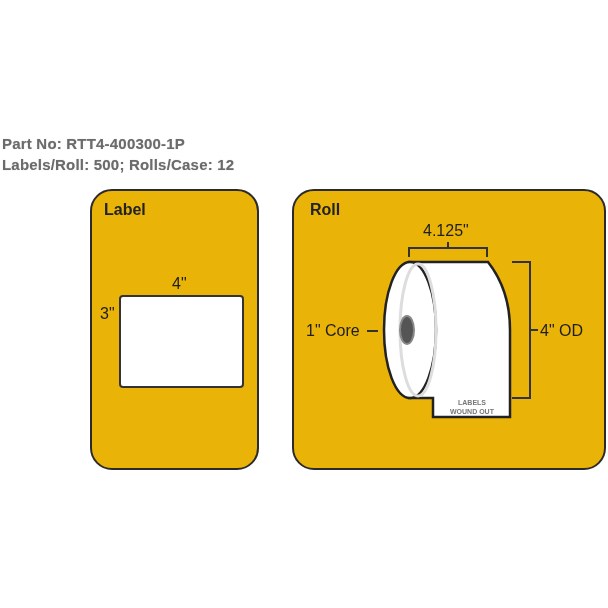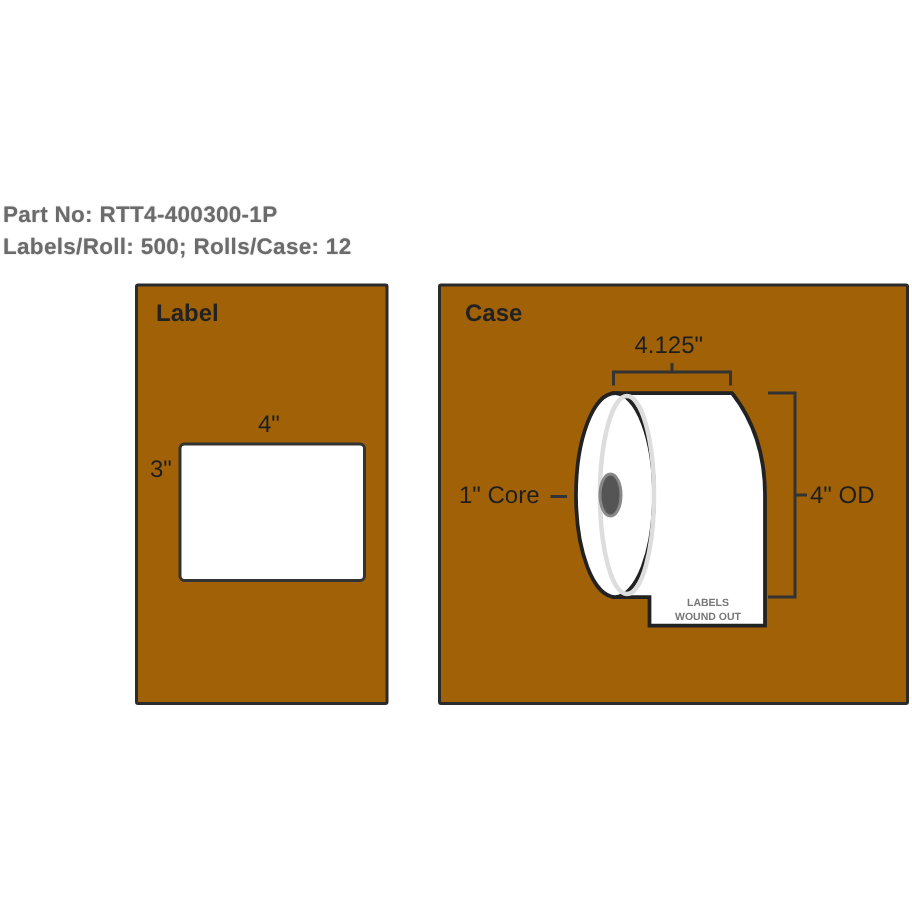--- a/index.html
+++ b/index.html
@@ -1,40 +1,40 @@
 <!DOCTYPE html>
 <html><head>
 <meta charset="utf-8">
 <style>
   html, body { margin:0; padding:0; }
   body { width:608px; height:608px; background:#ffffff; position:relative; overflow:hidden;
          font-family:"Liberation Sans", sans-serif; }
   .info { position:absolute; left:2px; color:#6b6b6b; font-weight:bold; font-size:15px; letter-spacing:0.2px;
           text-shadow: 0 0 1px #bbb; }
-  .panel { position:absolute; background:#a16207; border:2.5px solid #2b2b2b; border-radius:2px; box-sizing:border-box; }
+  .panel { position:absolute; background:#eab308; border:2.5px solid #2b2b2b; border-radius:22px; box-sizing:border-box; }
   .panel-title { position:absolute; font-weight:bold; font-size:16px; color:#222; }
   .dim { position:absolute; font-size:16px; color:#1e1e1e; }
   .label-rect { position:absolute; background:#fff; border:2px solid #333; border-radius:4px; box-sizing:border-box; }
   svg { position:absolute; left:0; top:0; }
 </style>
 </head>
 <body>
 
 <div class="info" style="top:135px;">Part No: RTT4-400300-1P</div>
 <div class="info" style="top:156px;">Labels/Roll: 500; Rolls/Case: 12</div>
 
 <div class="panel" style="left:90px; top:189px; width:169px; height:281px;">
   <div class="panel-title" style="left:12px; top:10px;">Label</div>
   <div class="dim" style="left:80px; top:84px;">4"</div>
   <div class="dim" style="left:8px; top:114px;">3"</div>
   <div class="label-rect" style="left:27px; top:104px; width:125px; height:93px;"></div>
 </div>
 
 <div class="panel" style="left:292px; top:189px; width:314px; height:281px;">
-  <div class="panel-title" style="left:16px; top:10px;">Case</div>
+  <div class="panel-title" style="left:16px; top:10px;">Roll</div>
 </div>
 
 <svg width="608" height="608">
 
   <path d="M409 257 L409 248 L487 248 L487 257 M448 248 L448 242" stroke="#333" stroke-width="2" fill="none"></path>
 
   <path d="M512 262 L530 262 L530 398 L512 398 M530 330 L538 330" stroke="#333" stroke-width="2" fill="none"></path>
 
   <path d="M367 331 L378 331" stroke="#333" stroke-width="2"></path>
 

